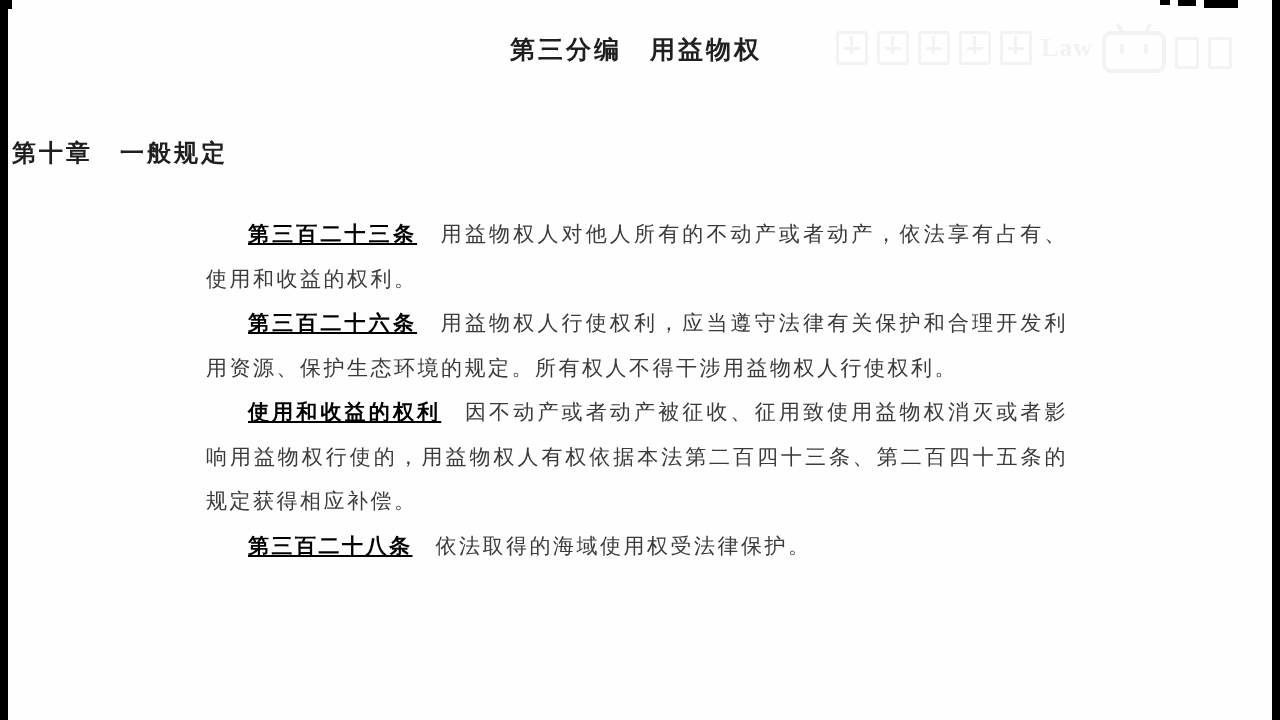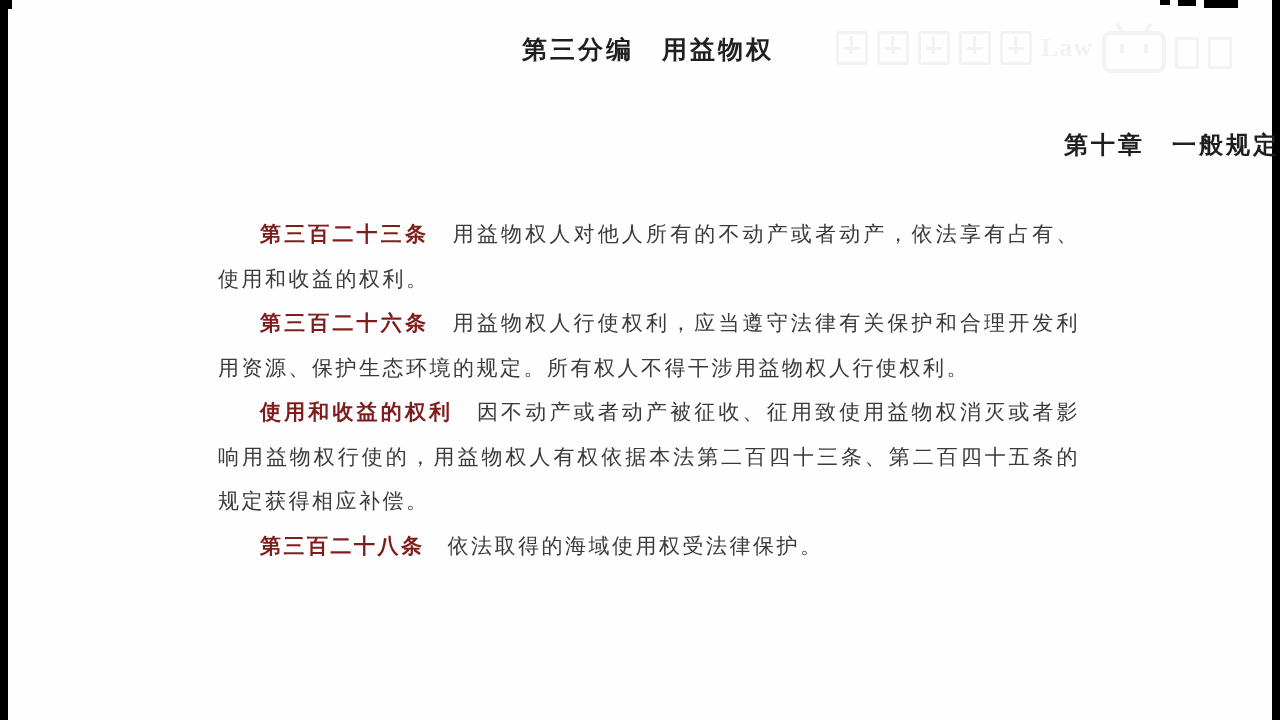--- a/index.html
+++ b/index.html
@@ -30,40 +30,40 @@
     background: #000000;
   }
   .corner-mark.tl { left: 0; top: 0; width: 12px; height: 9px; }
   .corner-mark.tr1 { right: 42px; top: 0; width: 34px; height: 8px; }
   .corner-mark.tr2 { right: 84px; top: 0; width: 18px; height: 6px; }
   .corner-mark.tr3 { right: 110px; top: 0; width: 10px; height: 5px; }
 
   
   .doc {
     position: absolute;
-    left: 16px;
+    left: 4px;
     top: 0;
     width: 1264px;
     height: 720px;
     color: #3a3a3a;
   }
   .part-title {
     margin: 0;
     padding-top: 33px;
     text-align: center;
     font-family: "Liberation Sans", sans-serif;
     font-size: 25px;
     font-weight: 700;
     letter-spacing: 3px;
     color: #1f1f1f;
   }
   .chapter-title {
-    margin: 0;
+    margin: 8px;
     padding-top: 63px;
-    text-align: right;
+    text-align: left;
     font-family: "Liberation Sans", sans-serif;
     font-size: 24px;
     font-weight: 700;
     letter-spacing: 3px;
     color: #1f1f1f;
   }
   .body-block {
     position: absolute;
     left: 202px;
     top: 212px;
@@ -74,21 +74,22 @@
     font-size: 21px;
     line-height: 44.5px;
     letter-spacing: 2.5px;
     text-align: justify;
     text-indent: 2em;
     color: #3a3a3a;
   }
   .art-num {
     font-family: "Liberation Sans", sans-serif;
     font-weight: 700;
-    color: #7f1d1d;
+    color: #000000;
+    text-decoration: underline;
   }
   .num-gap {
     display: inline-block;
     width: 1.1em;
   }
 
   
   .watermark {
     position: absolute;
     right: 48px;

